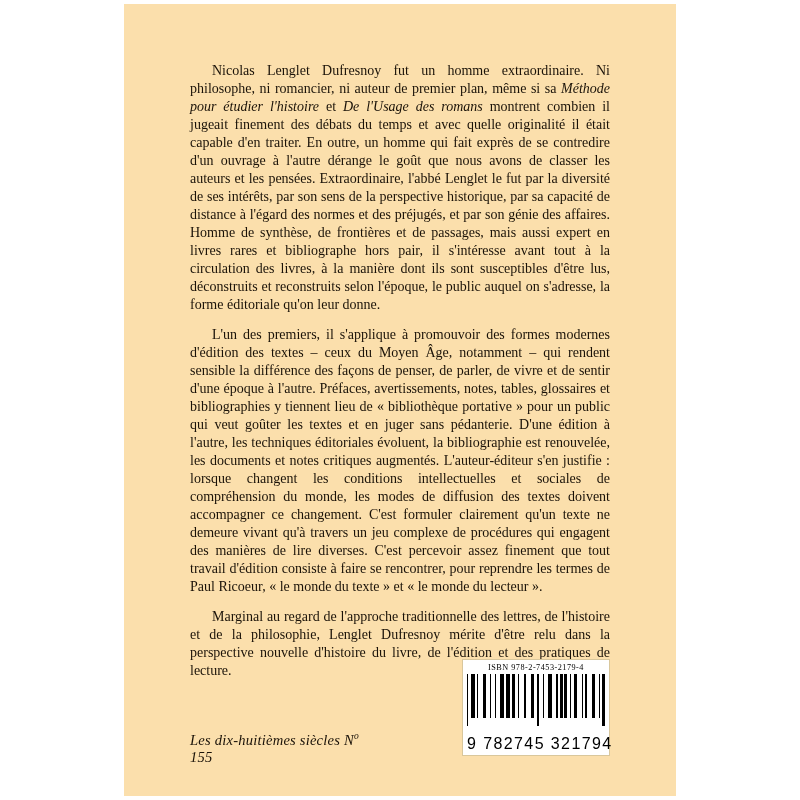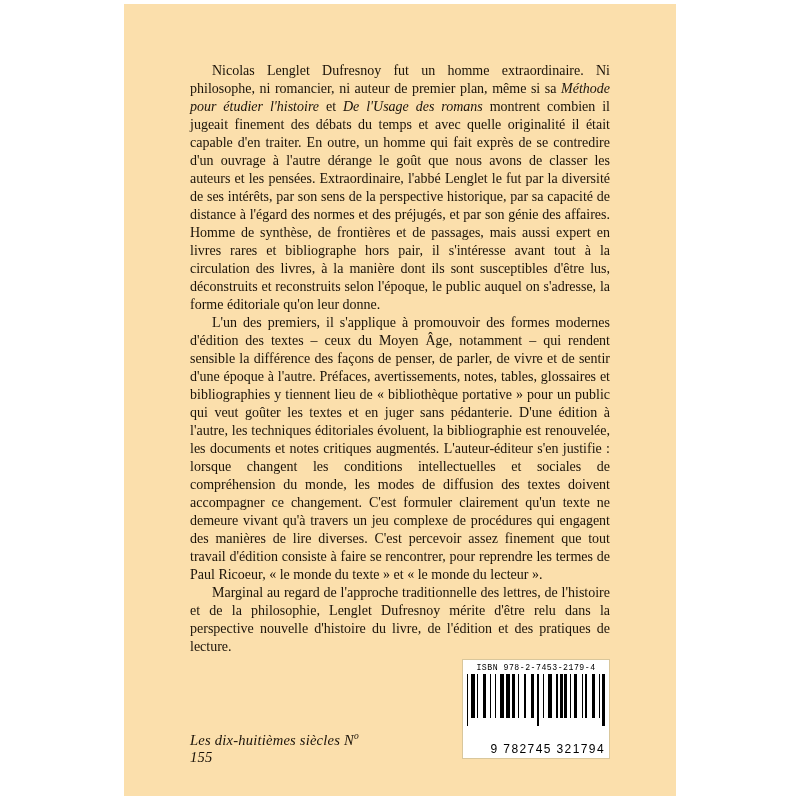--- a/index.html
+++ b/index.html
@@ -31,21 +31,21 @@
   .para {
     font-size: 14px;
     line-height: 1.285;
     text-align: justify;
     color: #1a1208;
     margin: 0;
     text-indent: 22px;
     hyphens: auto;
   }
   .para + .para {
-    margin-top: 0;
+    margin-top: 12px;
   }
   .para em {
     font-style: italic;
   }
   .footer {
     position: absolute;
     left: 66px;
     top: 694px;
     width: 190px;
     font-size: 14.6px;
@@ -63,21 +63,21 @@
     position: absolute;
     left: 338px;
     top: 655px;
     width: 148px;
     background: #ffffff;
     border: 1px solid #d9c79c;
     padding: 3px 4px 2px 4px;
     box-sizing: border-box;
   }
   .isbn-line {
-    font-family: Liberation Mono, monospace;
+    font-family: Liberation Serif, serif;
     font-size: 8.2px;
     letter-spacing: 0.5px;
     color: #000;
     text-align: center;
     margin-bottom: 2px;
     white-space: nowrap;
   }
   .bars {
     height: 52px;
     width: 100%;
@@ -91,25 +91,25 @@
     height: 52px;
   }
   .bars span.tall {
     height: 52px;
   }
   .bars span.short {
     height: 44px;
   }
   .digits {
     font-family: "Liberation Sans", sans-serif;
-    font-size: 12px;
+    font-size: 16px;
     letter-spacing: 1.4px;
     color: #000;
-    text-align: right;
-    margin-top: 16px;
+    text-align: left;
+    margin-top: 9px;
     white-space: nowrap;
   }
 </style>
 </head>
 <body>
 
 <div class="page">
 
   <div class="inner">
     <p class="para">Nicolas Lenglet Dufresnoy fut un homme extraordinaire. Ni philosophe, ni romancier, ni auteur de premier plan, même si sa <em>Méthode pour étudier l'histoire</em> et <em>De l'Usage des romans</em> montrent combien il jugeait finement des débats du temps et avec quelle originalité il était capable d'en traiter. En outre, un homme qui fait exprès de se contredire d'un ouvrage à l'autre dérange le goût que nous avons de classer les auteurs et les pensées. Extraordinaire, l'abbé Lenglet le fut par la diversité de ses intérêts, par son sens de la perspective historique, par sa capacité de distance à l'égard des normes et des préjugés, et par son génie des affaires. Homme de synthèse, de frontières et de passages, mais aussi expert en livres rares et bibliographe hors pair, il s'intéresse avant tout à la circulation des livres, à la manière dont ils sont susceptibles d'être lus, déconstruits et reconstruits selon l'époque, le public auquel on s'adresse, la forme éditoriale qu'on leur donne.</p>

